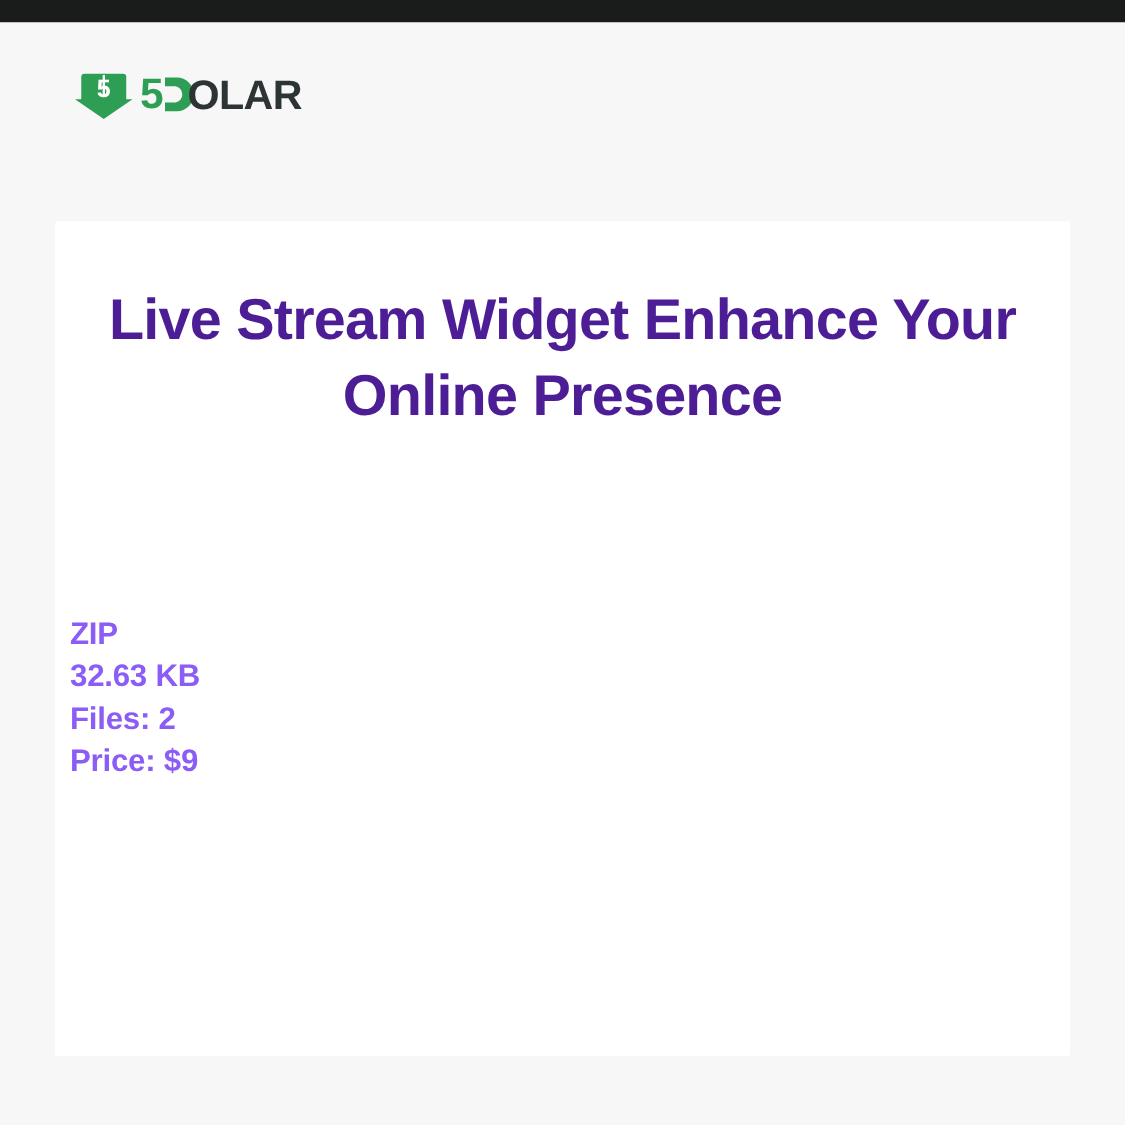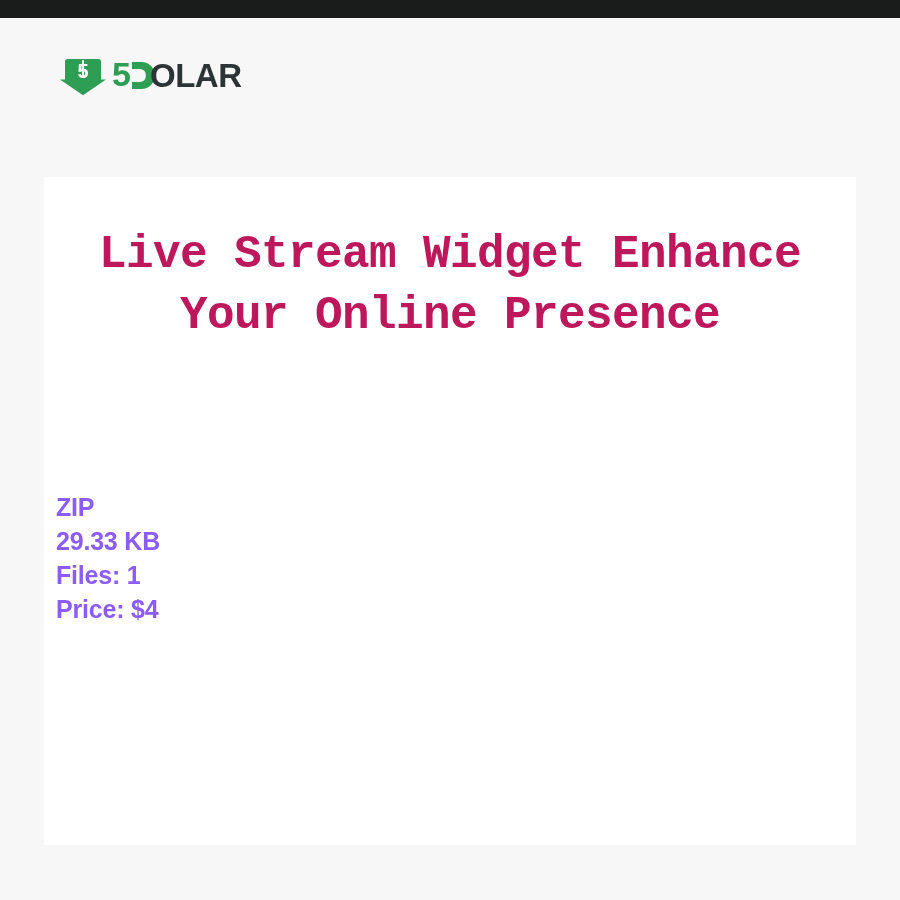--- a/index.html
+++ b/index.html
@@ -78,26 +78,26 @@
     height: 100%;
     padding: 0;
   }
 
   .product-title {
     position: absolute;
     top: 48px;
     left: 40px;
     width: 732px;
     text-align: center;
-    font-family: Liberation Mono, monospace;
+    font-family: Liberation Sans, sans-serif;
     font-weight: bold;
     font-size: 46px;
     line-height: 1.33;
     letter-spacing: -0.6px;
-    color: #be185d;
+    color: #4c1d95;
   }
 
   
   .preview-area {
     position: absolute;
     top: 185px;
     left: 0;
     width: 812px;
     height: 125px;
     background: #ffffff;
@@ -156,21 +156,21 @@
 
 <main class="card">
   <div class="card-inner">
 
     <h1 class="product-title">Live Stream Widget Enhance Your Online Presence</h1>
 
     <div class="preview-area"></div>
 
     <div class="meta-block">
       <span class="meta-line">ZIP</span>
-      <span class="meta-line">29.33 KB</span>
-      <span class="meta-line">Files: 1</span>
-      <span class="meta-line">Price: $4</span>
+      <span class="meta-line">32.63 KB</span>
+      <span class="meta-line">Files: 2</span>
+      <span class="meta-line">Price: $9</span>
     </div>
 
     <div class="card-footer-space"></div>
 
   </div>
 </main>
 
 </body></html>

